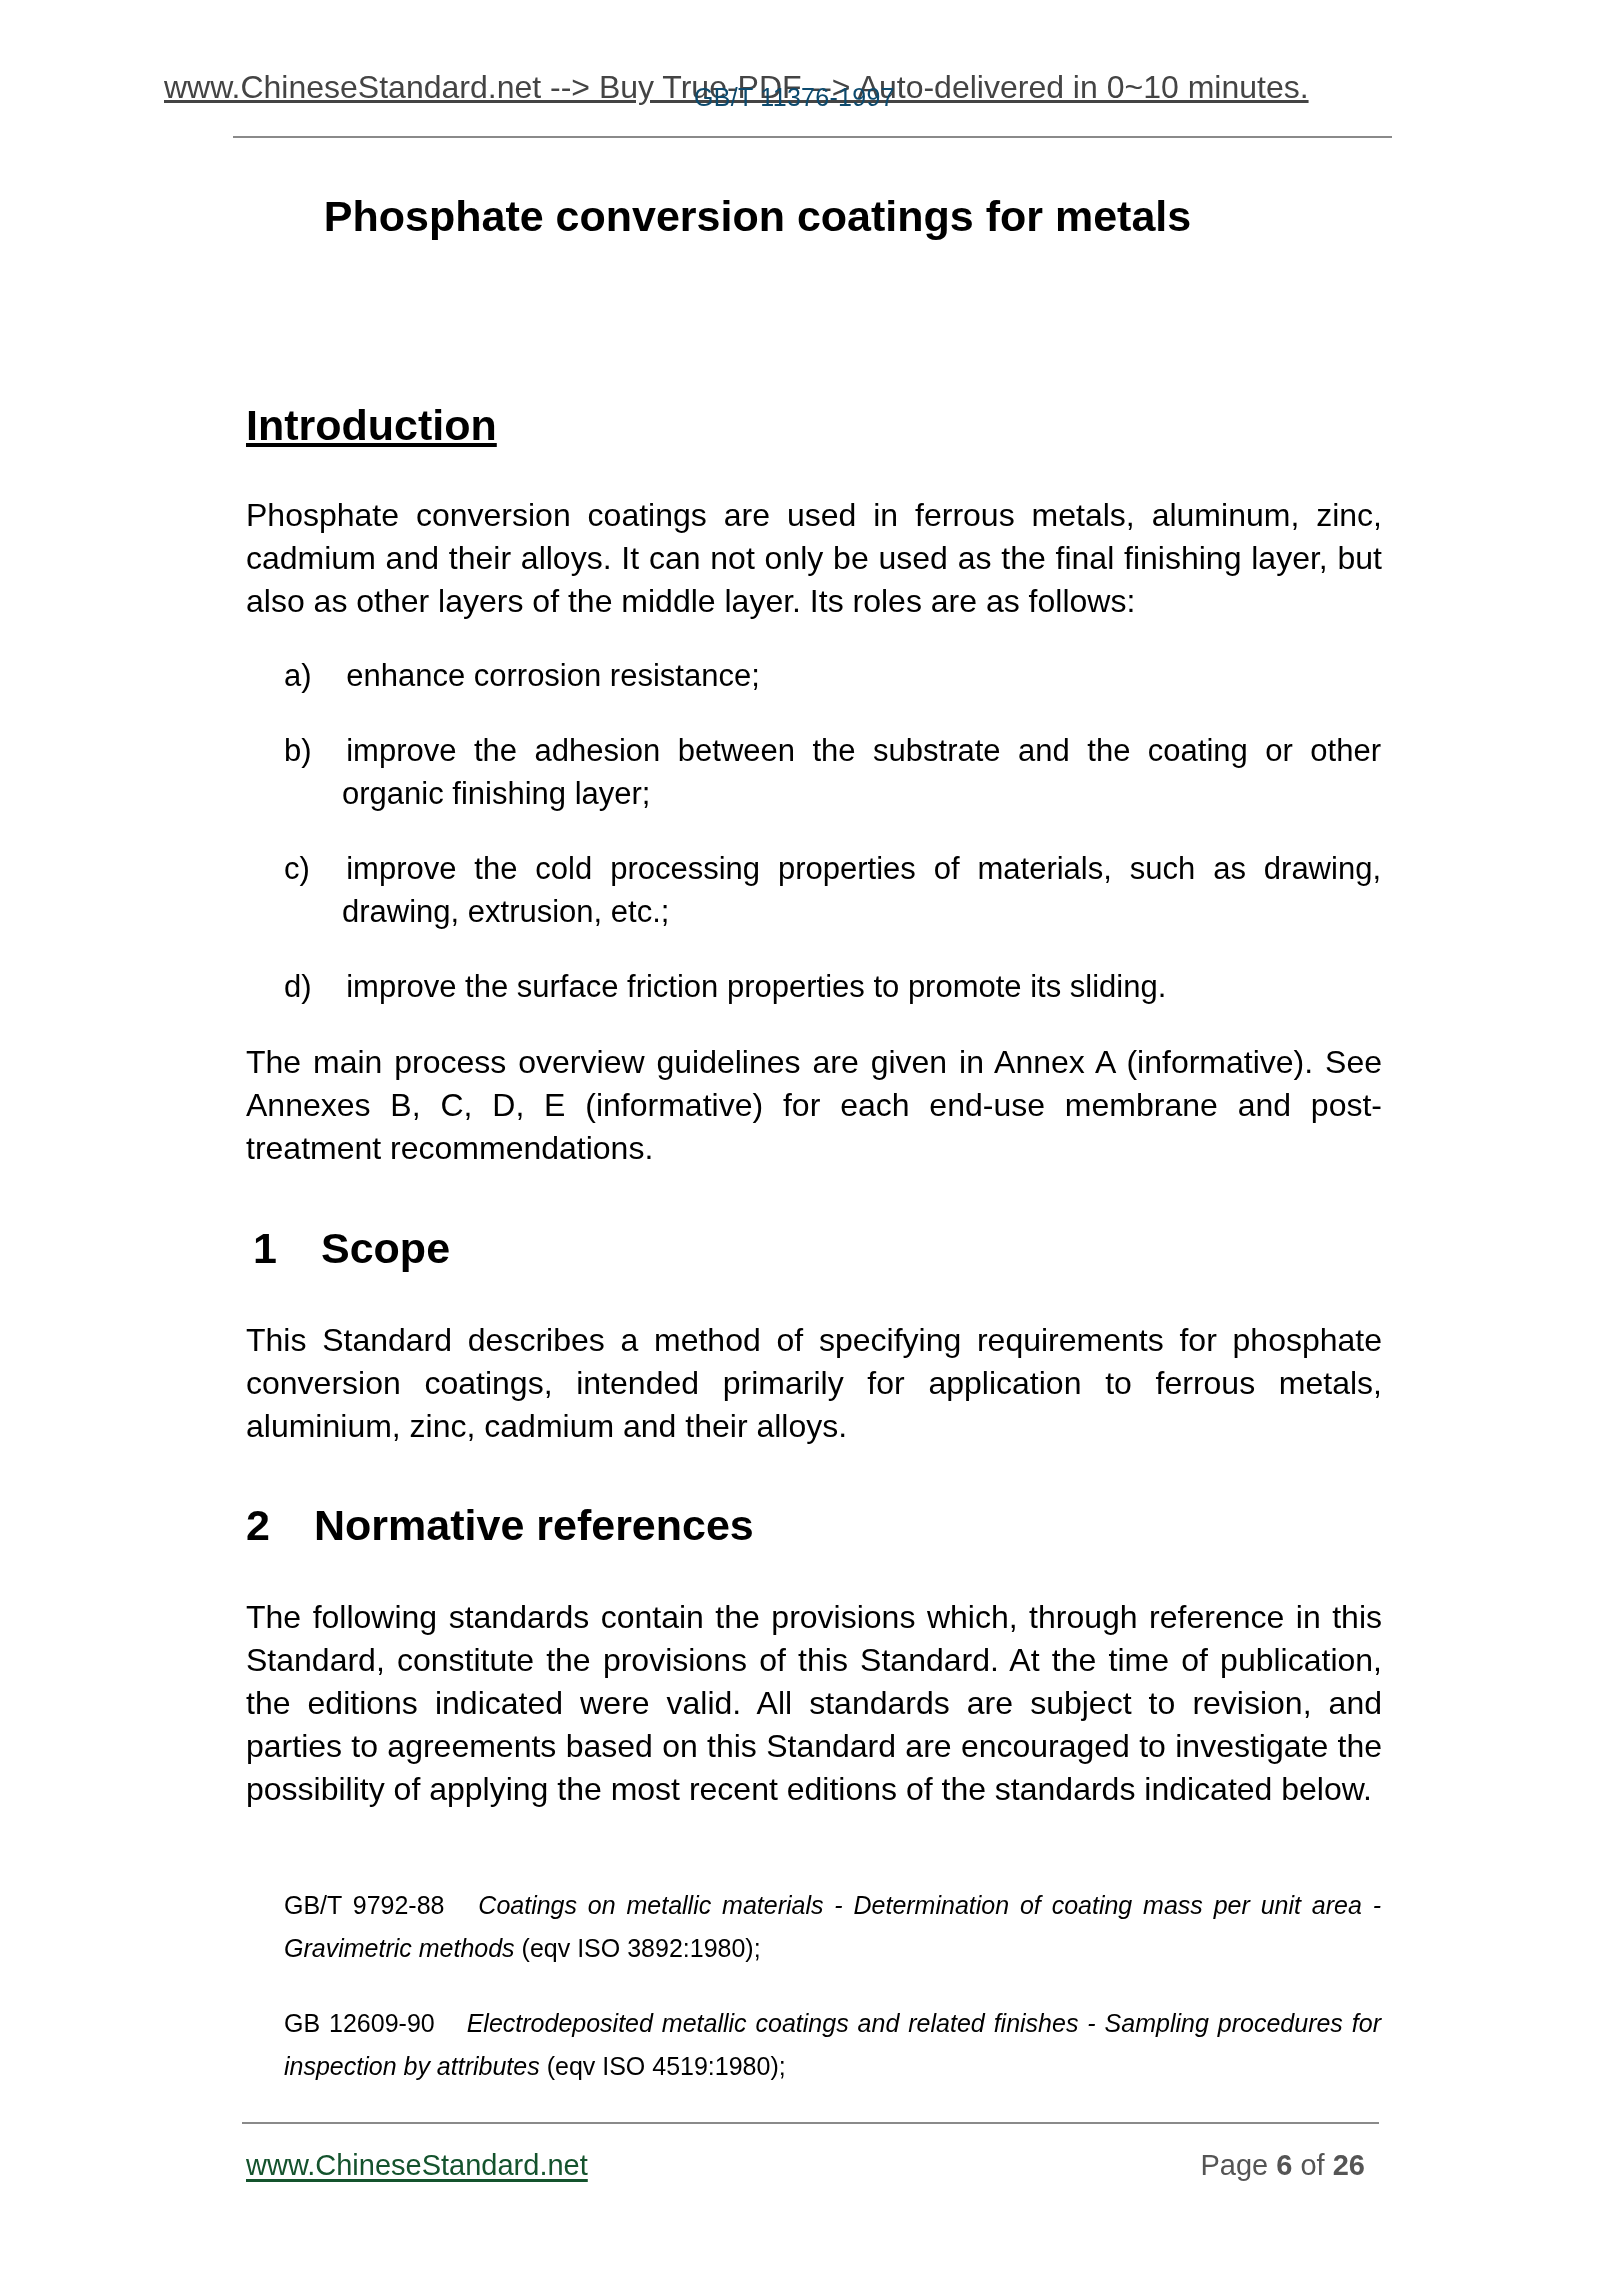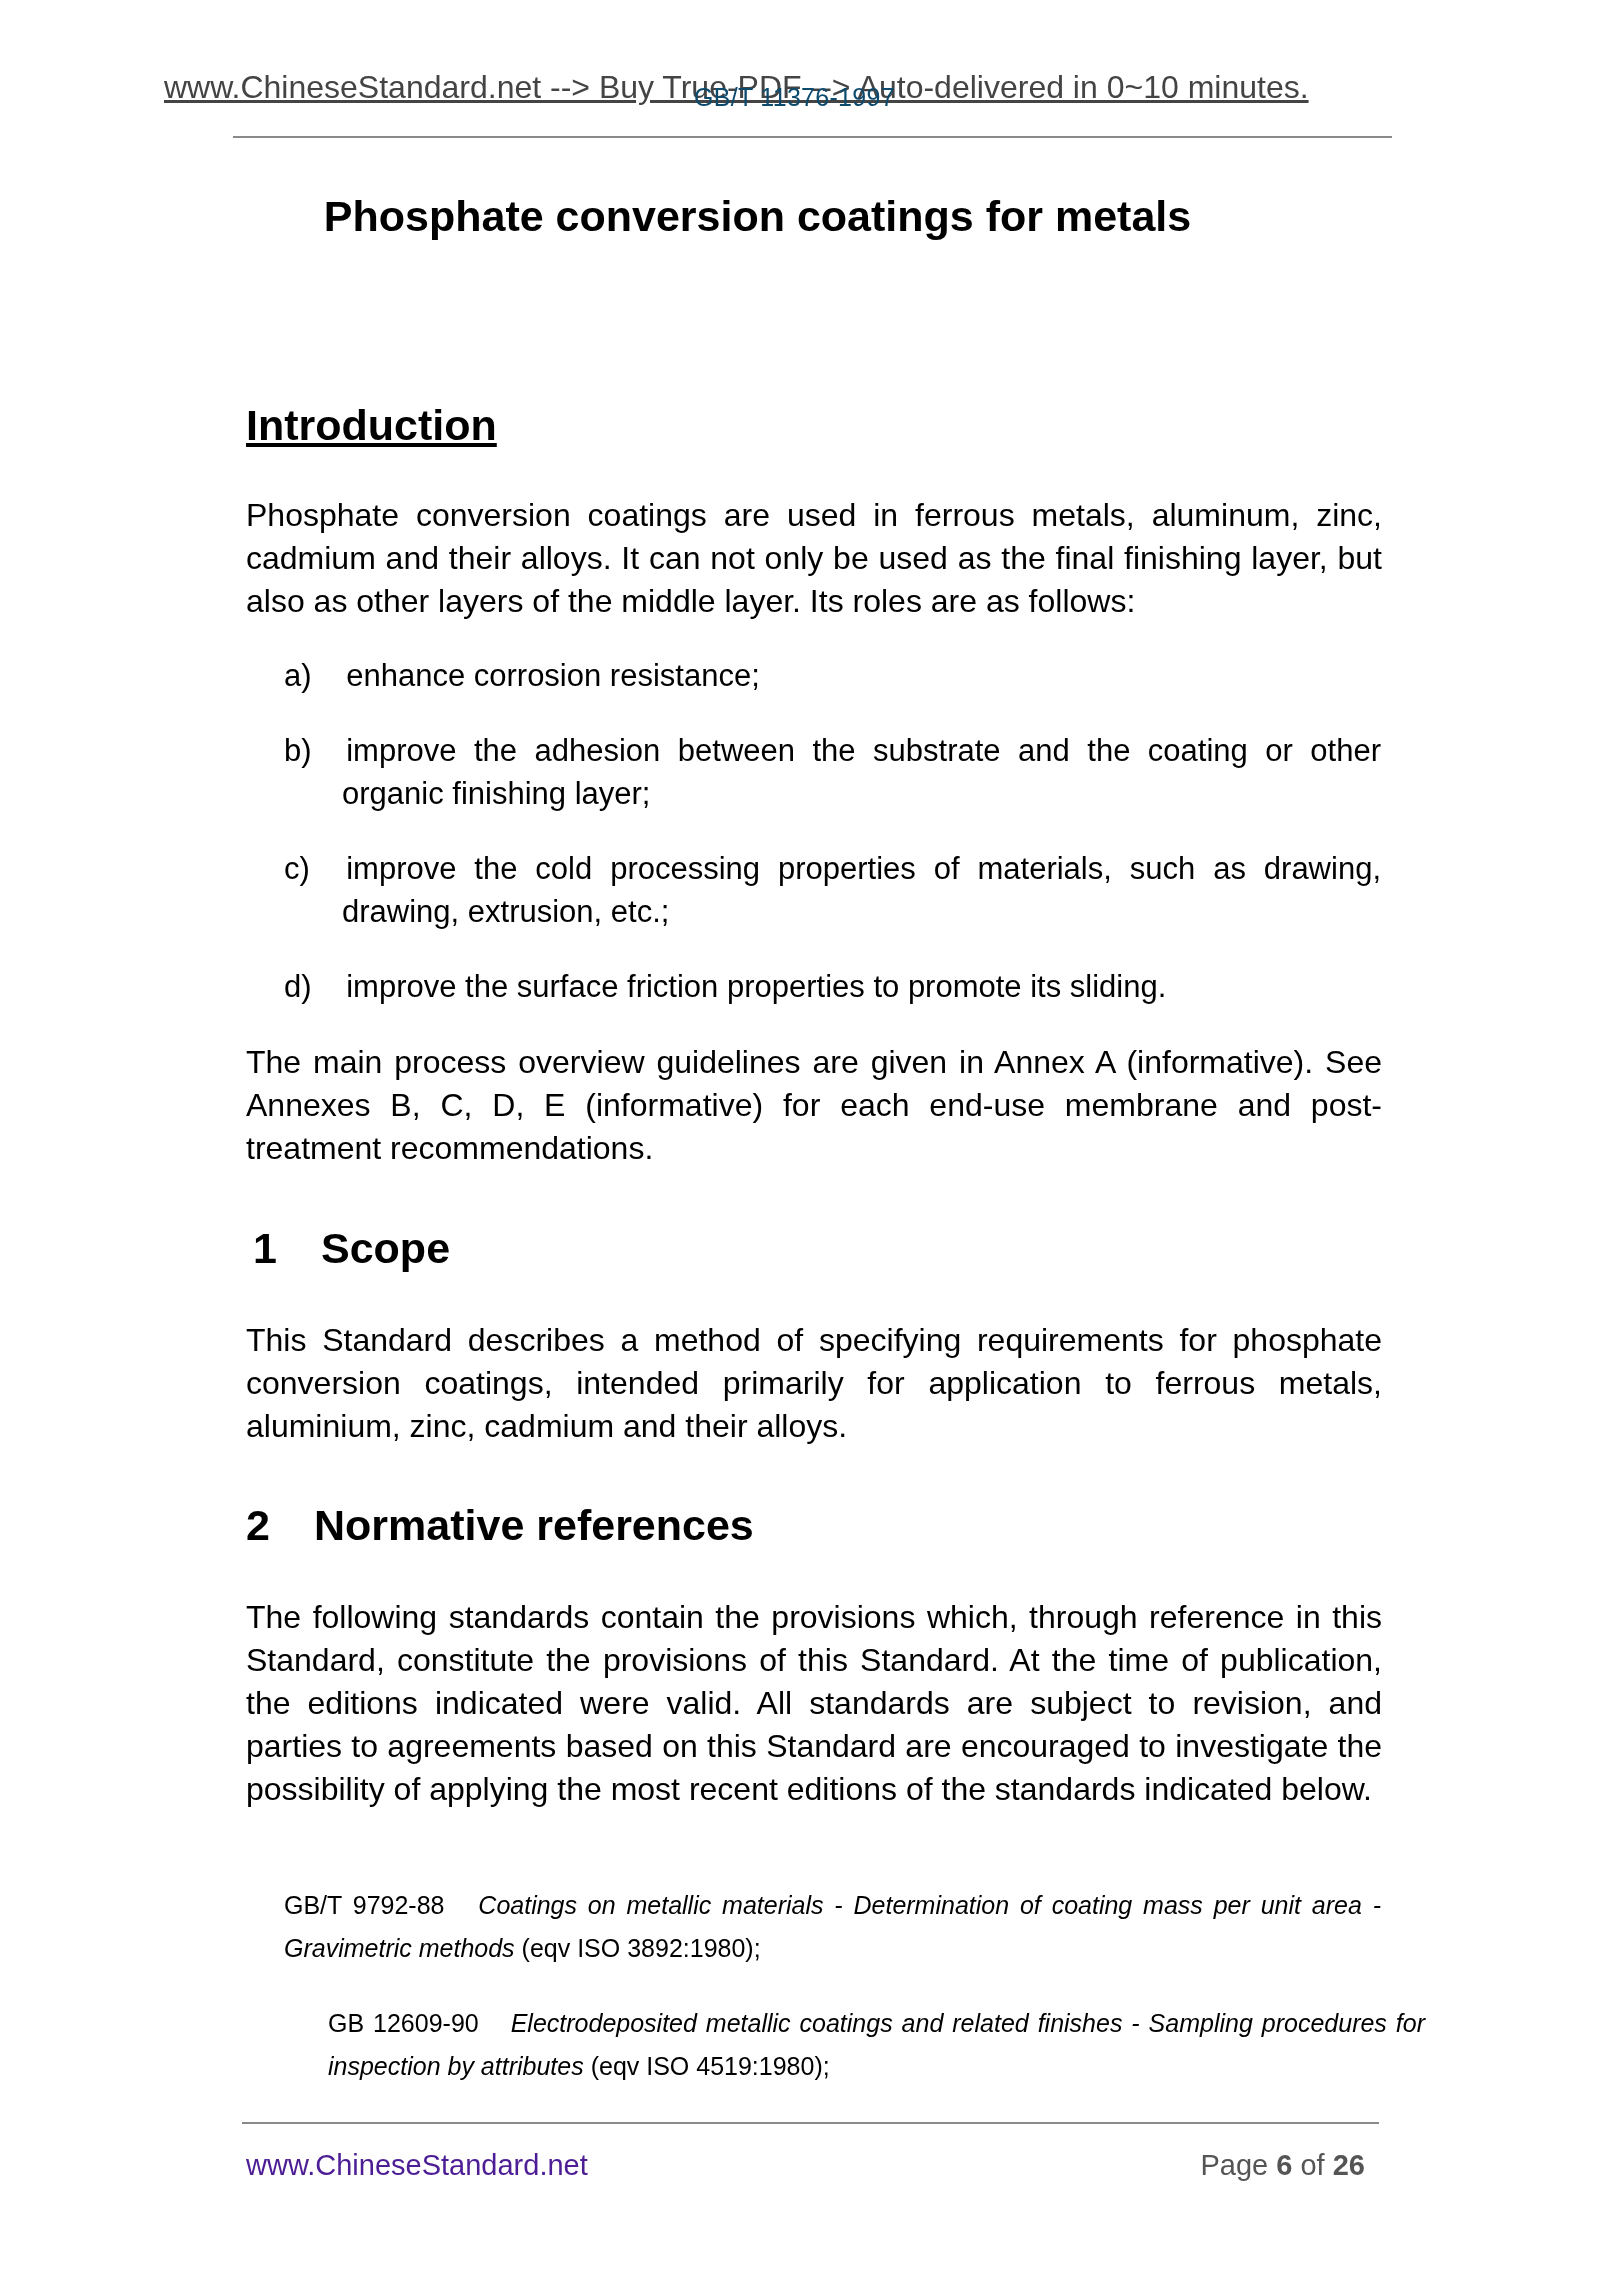--- a/index.html
+++ b/index.html
@@ -36,21 +36,21 @@
     .li .tx { display: block; padding-left: 58px; text-indent: 4.2px; }
     .ref {
       left: 284px; width: 1097px;
       font-size: 25px; line-height: 43px; text-align: justify;
     }
     .ref .title { font-style: italic; }
     .ref .code { margin-right: 23px; }
     .ftr-rule { left: 242px; top: 2122px; width: 1137px; height: 0; border-top: 2.5px solid #8a8a8a; }
     .ftr-link {
       left: 246px; top: 2148px; font-size: 29px; line-height: 35px;
-      color: #4c1d95; text-decoration-thickness: 2.5px; text-underline-offset: 4.2px; white-space: nowrap; text-align: center;
+      color: #14532d; text-decoration: underline; text-decoration-thickness: 2.5px; text-underline-offset: 4.2px; white-space: nowrap; text-align: center;
     }
     .ftr-page {
       right: 258px; top: 2148px; font-size: 29px; line-height: 35px;
       color: #555; white-space: nowrap;
     }
     .ftr-page b { font-weight: bold; }
   </style>
 </head>
 <body>
 
@@ -90,21 +90,21 @@
 <div class="abs h1" style="top:1499px;">
   <span class="num">2</span><span>Normative references</span>
 </div>
 <div class="abs para" style="top:1596px;">The following standards contain the provisions which, through reference in this Standard, constitute the provisions of this Standard. At the time of publication, the editions indicated were valid. All standards are subject to revision, and parties to agreements based on this Standard are encouraged to investigate the possibility of applying the most recent editions of the standards indicated below.</div>
 
 <div class="abs ref" style="top:1884px;">
   <span class="code">GB/T 9792-88</span>
   <span class="title">Coatings on metallic materials - Determination of coating mass per unit area - Gravimetric methods</span>
   <span>(eqv ISO 3892:1980);</span>
 </div>
-<div class="abs ref" style="top:2002px;margin-left:44px;">
+<div class="abs ref" style="top:2002px;">
   <span class="code">GB 12609-90</span>
   <span class="title">Electrodeposited metallic coatings and related finishes - Sampling procedures for inspection by attributes</span>
   <span>(eqv ISO 4519:1980);</span>
 </div>
 
 <div class="abs ftr-rule"></div>
 <a class="abs ftr-link">www.ChineseStandard.net</a>
 <div class="abs ftr-page">
   <span>Page</span>
   <b>6</b>

